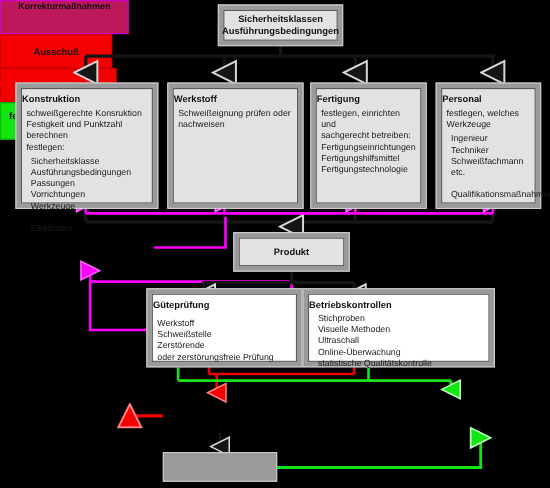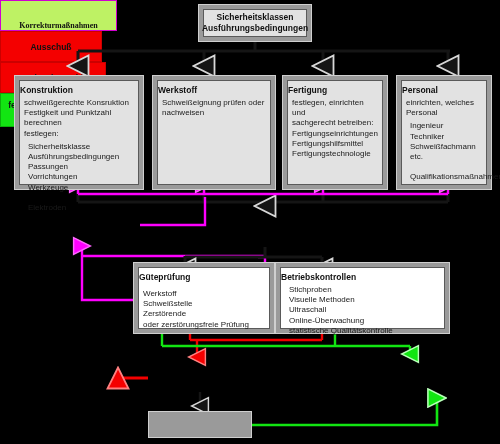--- a/index.html
+++ b/index.html
@@ -26,22 +26,22 @@
   #hdr .ctr{line-height:11px;}
 
   
   .r2{top:75px;height:115px;}
   #b-konstruktion{left:14px;width:130px;}
   #b-werkstoff{left:152px;width:124px;}
   #b-fertigung{left:282px;width:106px;}
   #b-personal{left:396px;width:96px;}
 
   
-  #b-korrektur{left:25px;top:211px;width:115px;height:29px;background:#bef264;
-               border:1px solid #d000d0;display:flex;align-items:flex-end;justify-content:center;font-family:Liberation Serif, serif;}
+  #b-korrektur{left:25px;top:211px;width:115px;height:29px;background:#be185d;
+               border:1px solid #d000d0;display:flex;align-items:flex-start;justify-content:center;}
   #b-korrektur .ctr{font-size:8px;color:#111;}
   #b-produkt{left:212px;top:211px;width:106px;height:36px;}
   #b-produkt .ibox{display:flex;align-items:center;justify-content:center;}
 
   
   #b-guete{left:133px;top:262px;width:142px;height:72px;}
   #b-betrieb{left:275px;top:262px;width:175px;height:72px;}
   #b-guete .ibox,#b-betrieb .ibox{background:#fff;}
 
   
@@ -186,34 +186,39 @@
 sachgerecht betreiben:
 Fertigungseinrichtungen
 Fertigungshilfsmittel
 Fertigungstechnologie</div>
     </div>
   </div>
 
   <div class="obox r2" id="b-personal">
     <div class="ibox">
       <div class="title">Personal</div>
-      <div class="body">einrichten, welches Personal</div>
+      <div class="body">festlegen, welches Werkzeuge</div>
       <div class="body indent">Ingenieur
 Techniker
 Schweißfachmann
 etc.
 
 Qualifikationsmaßnahmen</div>
     </div>
   </div>
 
   <div id="b-korrektur">
     <div class="ctr">Korrekturmaßnahmen</div>
   </div>
 
+  <div class="obox" id="b-produkt">
+    <div class="ibox">
+      <div class="ctr">Produkt</div>
+    </div>
+  </div>
 
   <div class="obox" id="b-guete">
     <div class="ibox">
       <div class="title">Güteprüfung</div>
       <div class="body" style="padding-top:7px">Werkstoff
 Schweißstelle
 Zerstörende
 oder zerstörungsfreie Prüfung</div>
     </div>
   </div>

